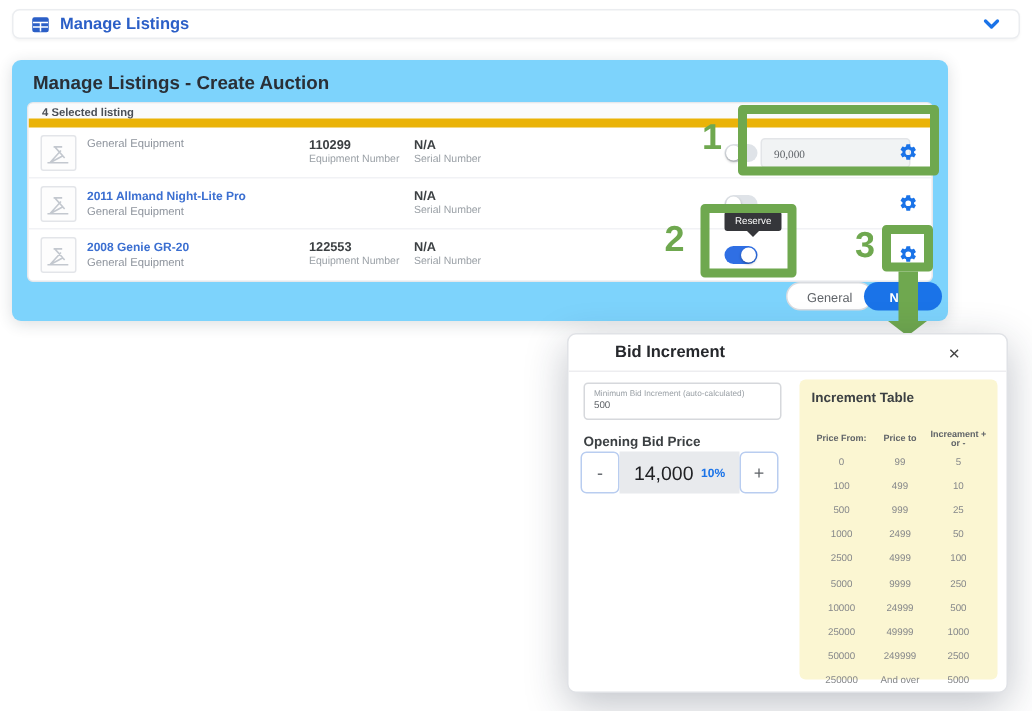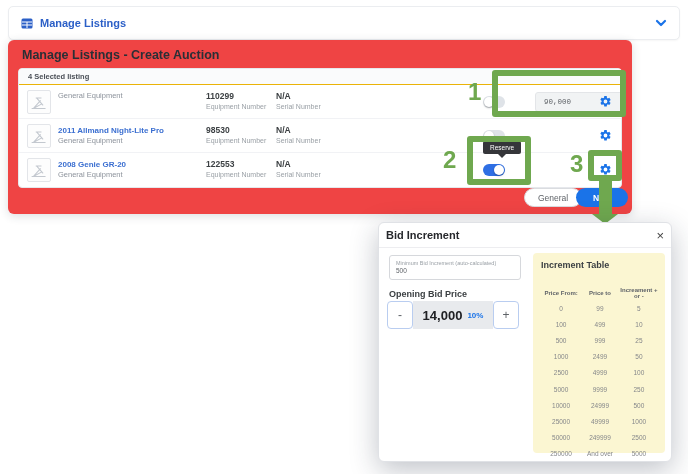--- a/index.html
+++ b/index.html
@@ -1,33 +1,33 @@
 <!DOCTYPE html>
 <html><head>
 <meta charset="utf-8">
 <style>
   * { margin:0; padding:0; box-sizing:border-box; }
   body { font-family:"Liberation Sans", sans-serif; background:#fff; }
   .screen { position:relative; width:688px; height:474px; background:#fff; overflow:hidden; }
 
   
-  .topbar { position:absolute; left:8px; top:6px; width:672px; height:34px;
+  .topbar { position:absolute; left:8px; top:6px; width:672px; height:20px;
     background:#fff; border:1px solid #ebedf0; border-radius:5px;
     display:flex; align-items:center; padding:4px 12px; box-shadow:0 1px 2px rgba(0,0,0,.04); }
   .topbar-title { color:#2b5fc7; font-size:11px; font-weight:bold; margin-left:7px; }
   .topbar .chev { margin-left:auto; display:flex; }
 
   
   .card { position:absolute; left:8px; top:40px; width:624px; height:174px;
-    background:#ef4444; border-radius:6px; box-shadow:0 2px 10px rgba(40,50,60,.16); }
+    background:#7dd3fc; border-radius:6px; box-shadow:0 2px 10px rgba(40,50,60,.16); }
   .card-title { position:absolute; left:14px; top:8px; font-size:12.5px; font-weight:bold; color:#2a2f36; }
 
   .listbox { position:absolute; left:10px; top:28px; width:604px; height:120px;
     border:1px solid #e6e8ec; border-radius:4px; background:#fff; overflow:hidden; }
-  .listbox-head { height:16px; background:#fafbfc; border-bottom:1px solid #eab308;
+  .listbox-head { height:16px; background:#fafbfc; border-bottom:6px solid #eab308;
     display:flex; align-items:center; padding-left:9px; font-size:7.5px; font-weight:bold; color:#4a4f57; }
   .lrow { position:relative; height:34px; border-bottom:1px solid #f1f2f5; }
   .lrow:last-child { border-bottom:none; }
   .thumb { position:absolute; left:8px; top:5px; width:24px; height:24px;
     border:1px solid #e3e5e9; border-radius:2px; background:#fdfdfd;
     display:flex; align-items:center; justify-content:center; }
   .tcol  { position:absolute; left:39px; top:6px; width:150px; }
   .ltitle { font-size:8px; font-weight:bold; color:#3b6fd1; line-height:11px; }
   .lcat   { font-size:7.5px; color:#8d939c; line-height:10px; }
   .ecol { position:absolute; left:187px; top:6px; width:80px; }
@@ -38,21 +38,21 @@
   .toggle { position:absolute; left:464px; top:11px; width:22px; height:12px;
     border-radius:6px; background:#dfe3e8; cursor:pointer; }
   .toggle .knob { position:absolute; top:1px; left:1px; width:10px; height:10px;
     border-radius:50%; background:#fff; box-shadow:0 1px 2px rgba(0,0,0,.3); }
   .toggle.on { background:#2f6fe4; }
   .toggle.on .knob { left:11px; }
 
   .price { position:absolute; left:488px; top:7px; width:100px; height:20px;
     background:#f1f3f4; border:1px solid #e3e5e8; border-radius:3px;
     font-size:7.5px; color:#5f6368; padding:0 0 0 8px; outline:none;
-    font-family:Liberation Mono, monospace;margin-left:28px; }
+    font-family:Liberation Serif, serif; }
   .gearbtn { position:absolute; left:580px; top:10px; width:14px; height:14px;
     border:none; background:transparent; cursor:pointer; padding:0; display:flex; }
 
   .btn-prev { position:absolute; left:516px; top:148px; height:19px; padding:0 13px;
     border:1px solid #dadce0; background:#fff; border-radius:10px;
     font-size:8.5px; color:#5f6368; font-family:"Liberation Sans", sans-serif; cursor:pointer; }
   .btn-next { position:absolute; left:568px; top:148px; height:19px; padding:0 17px;
     border:none; background:#1a73e8; border-radius:10px;
     font-size:8.5px; color:#fff; font-weight:bold; font-family:"Liberation Sans", sans-serif; cursor:pointer; }
 
@@ -71,37 +71,37 @@
   .num-1 { left:468px; top:78px; }
   .num-2 { left:443px; top:146px; }
   .num-3 { left:570px; top:150px; }
   .arrow-bar { position:absolute; left:599px; top:181px; width:13px; height:33px; background:#6FA84F; z-index:90; }
   .arrow-head { position:absolute; left:592px; top:214px; width:0; height:0; z-index:90;
     border-left:13px solid transparent; border-right:13px solid transparent; border-top:10px solid #6FA84F; }
 
   
   .modal { position:absolute; left:378px; top:222px; width:294px; height:240px; z-index:100;
     background:#fff; border:1px solid #e0e2e6; border-radius:6px; box-shadow:0 8px 28px rgba(30,40,60,.28); }
-  .modal-head { height:25px; border-bottom:1px solid #ededf0; display:flex; align-items:center; padding:0 7px; }
+  .modal-head { height:25px; border-bottom:1px solid #ededf0; display:flex; align-items:center; padding:0 31px; }
   .modal-title { font-size:11px; font-weight:bold; color:#26282c; }
   .modal-close { margin-left:auto; border:none; background:transparent; font-size:13px;
     color:#444; cursor:pointer; line-height:1; padding:0; }
 
   .minfield { position:absolute; left:10px; top:32px; width:132px; height:25px;
     border:1px solid #d6d8dc; border-radius:3px; padding:3px 6px;
     display:flex; flex-direction:column; justify-content:center; }
   .minfield .flab { font-size:5.5px; color:#9aa0a6; line-height:7px; white-space:nowrap; overflow:hidden; }
   .minfield .fval { font-size:6.5px; color:#5f6368; line-height:8px; }
 
   .obp-label { position:absolute; left:10px; top:66px; font-size:9px; font-weight:bold; color:#3c4043; }
   .stepper { position:absolute; left:8px; top:78px; display:flex; align-items:stretch; height:28px; }
   .step-btn { width:26px; border:1px solid #b9cdf0; background:#fff; border-radius:4px;
     font-size:12px; color:#5f6368; cursor:pointer; font-family:"Liberation Sans", sans-serif; }
   .step-mid { width:80px; background:#e8eaed; display:flex; align-items:center; justify-content:center; gap:5px; }
-  .obp-val { font-size:13px; font-weight:bold; color:#202124; }
+  .obp-val { font-size:13px; font-weight:normal; color:#202124; }
   .obp-pct { font-size:8px; font-weight:bold; color:#1a73e8; }
 
   .ypanel { position:absolute; left:154px; top:30px; width:132px; height:200px;
     background:#fbf6d2; border-radius:4px; padding:7px 6px 4px 8px; }
   .yp-title { font-size:9px; font-weight:bold; color:#3c4043; margin-bottom:16px; }
   .yrow { display:grid; grid-template-columns:34% 32% 34%; text-align:center; align-items:center; height:16.2px; }
   .yrow.hdr { font-size:6px; font-weight:bold; color:#5f6368; height:14px; }
   .yrow span { font-size:6.5px; color:#85878a; }
   .yrow.hdr span { font-size:6px; font-weight:bold; color:#5f6368; }
 </style>
@@ -164,24 +164,20 @@
       <div class="lrow">
         <span class="thumb">
           <svg width="20" height="18" viewBox="0 0 24 22">
               <path d="M3 19h17M5 19l9-10M5 19l11-6M9 6l8 9M8 6h7" stroke="#c3c8cf" stroke-width="1.3" fill="none"></path>
             </svg>
         </span>
         <span class="tcol">
           <div class="ltitle">2011 Allmand Night-Lite Pro</div>
           <div class="lcat">General Equipment</div>
         </span>
-        <span class="ecol">
-          <div class="bigval">98530</div>
-          <div class="smlab">Equipment Number</div>
-        </span>
         <span class="scol">
           <div class="bigval">N/A</div>
           <div class="smlab">Serial Number</div>
         </span>
         <span class="toggle">
             <span class="knob"></span>
           </span>
         <button class="gearbtn">
           <svg width="13" height="13" viewBox="0 0 24 24">
               <path fill="#1a73e8" d="M19.14 12.94a7 7 0 0 0 0-1.88l2.03-1.58a.5.5 0 0 0 .12-.64l-1.92-3.32a.5.5 0 0 0-.61-.22l-2.39 1a7 7 0 0 0-1.62-.94l-.36-2.54A.5.5 0 0 0 13.9 2h-3.8a.5.5 0 0 0-.49.42l-.36 2.54a7 7 0 0 0-1.62.94l-2.39-1a.5.5 0 0 0-.61.22L2.71 8.44a.5.5 0 0 0 .12.64l2.03 1.58a7 7 0 0 0 0 1.88l-2.03 1.58a.5.5 0 0 0-.12.64l1.92 3.32c.14.24.42.34.61.22l2.39-1c.5.38 1.04.7 1.62.94l.36 2.54a.5.5 0 0 0 .49.42h3.8a.5.5 0 0 0 .49-.42l.36-2.54a7 7 0 0 0 1.62-.94l2.39 1c.19.12.47.02.61-.22l1.92-3.32a.5.5 0 0 0-.12-.64zM12 15.5A3.5 3.5 0 1 1 15.5 12 3.5 3.5 0 0 1 12 15.5z"></path>

